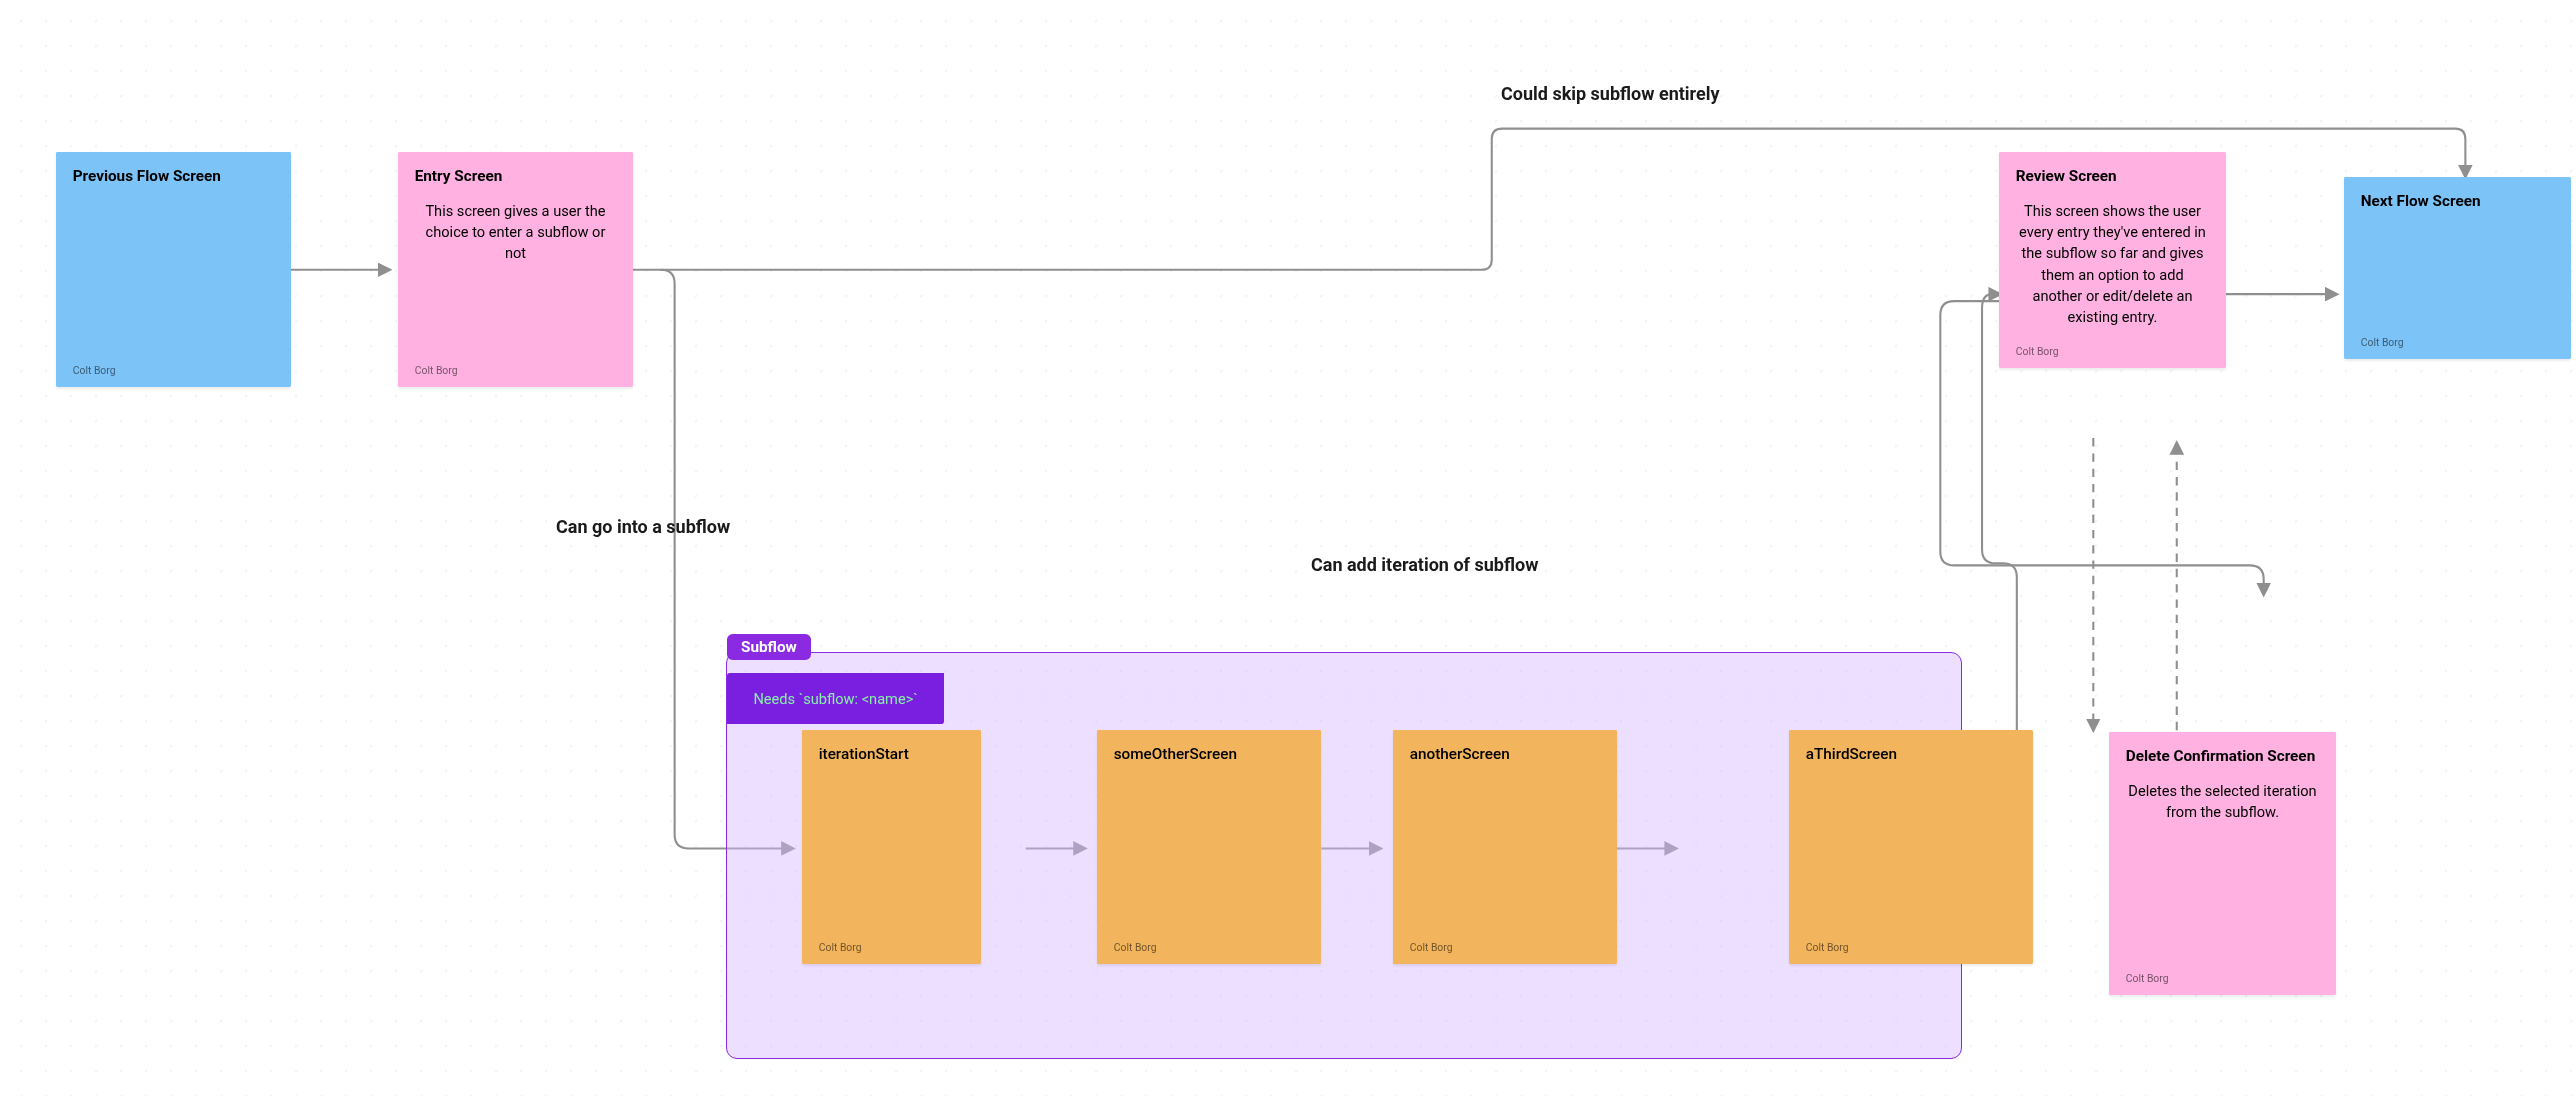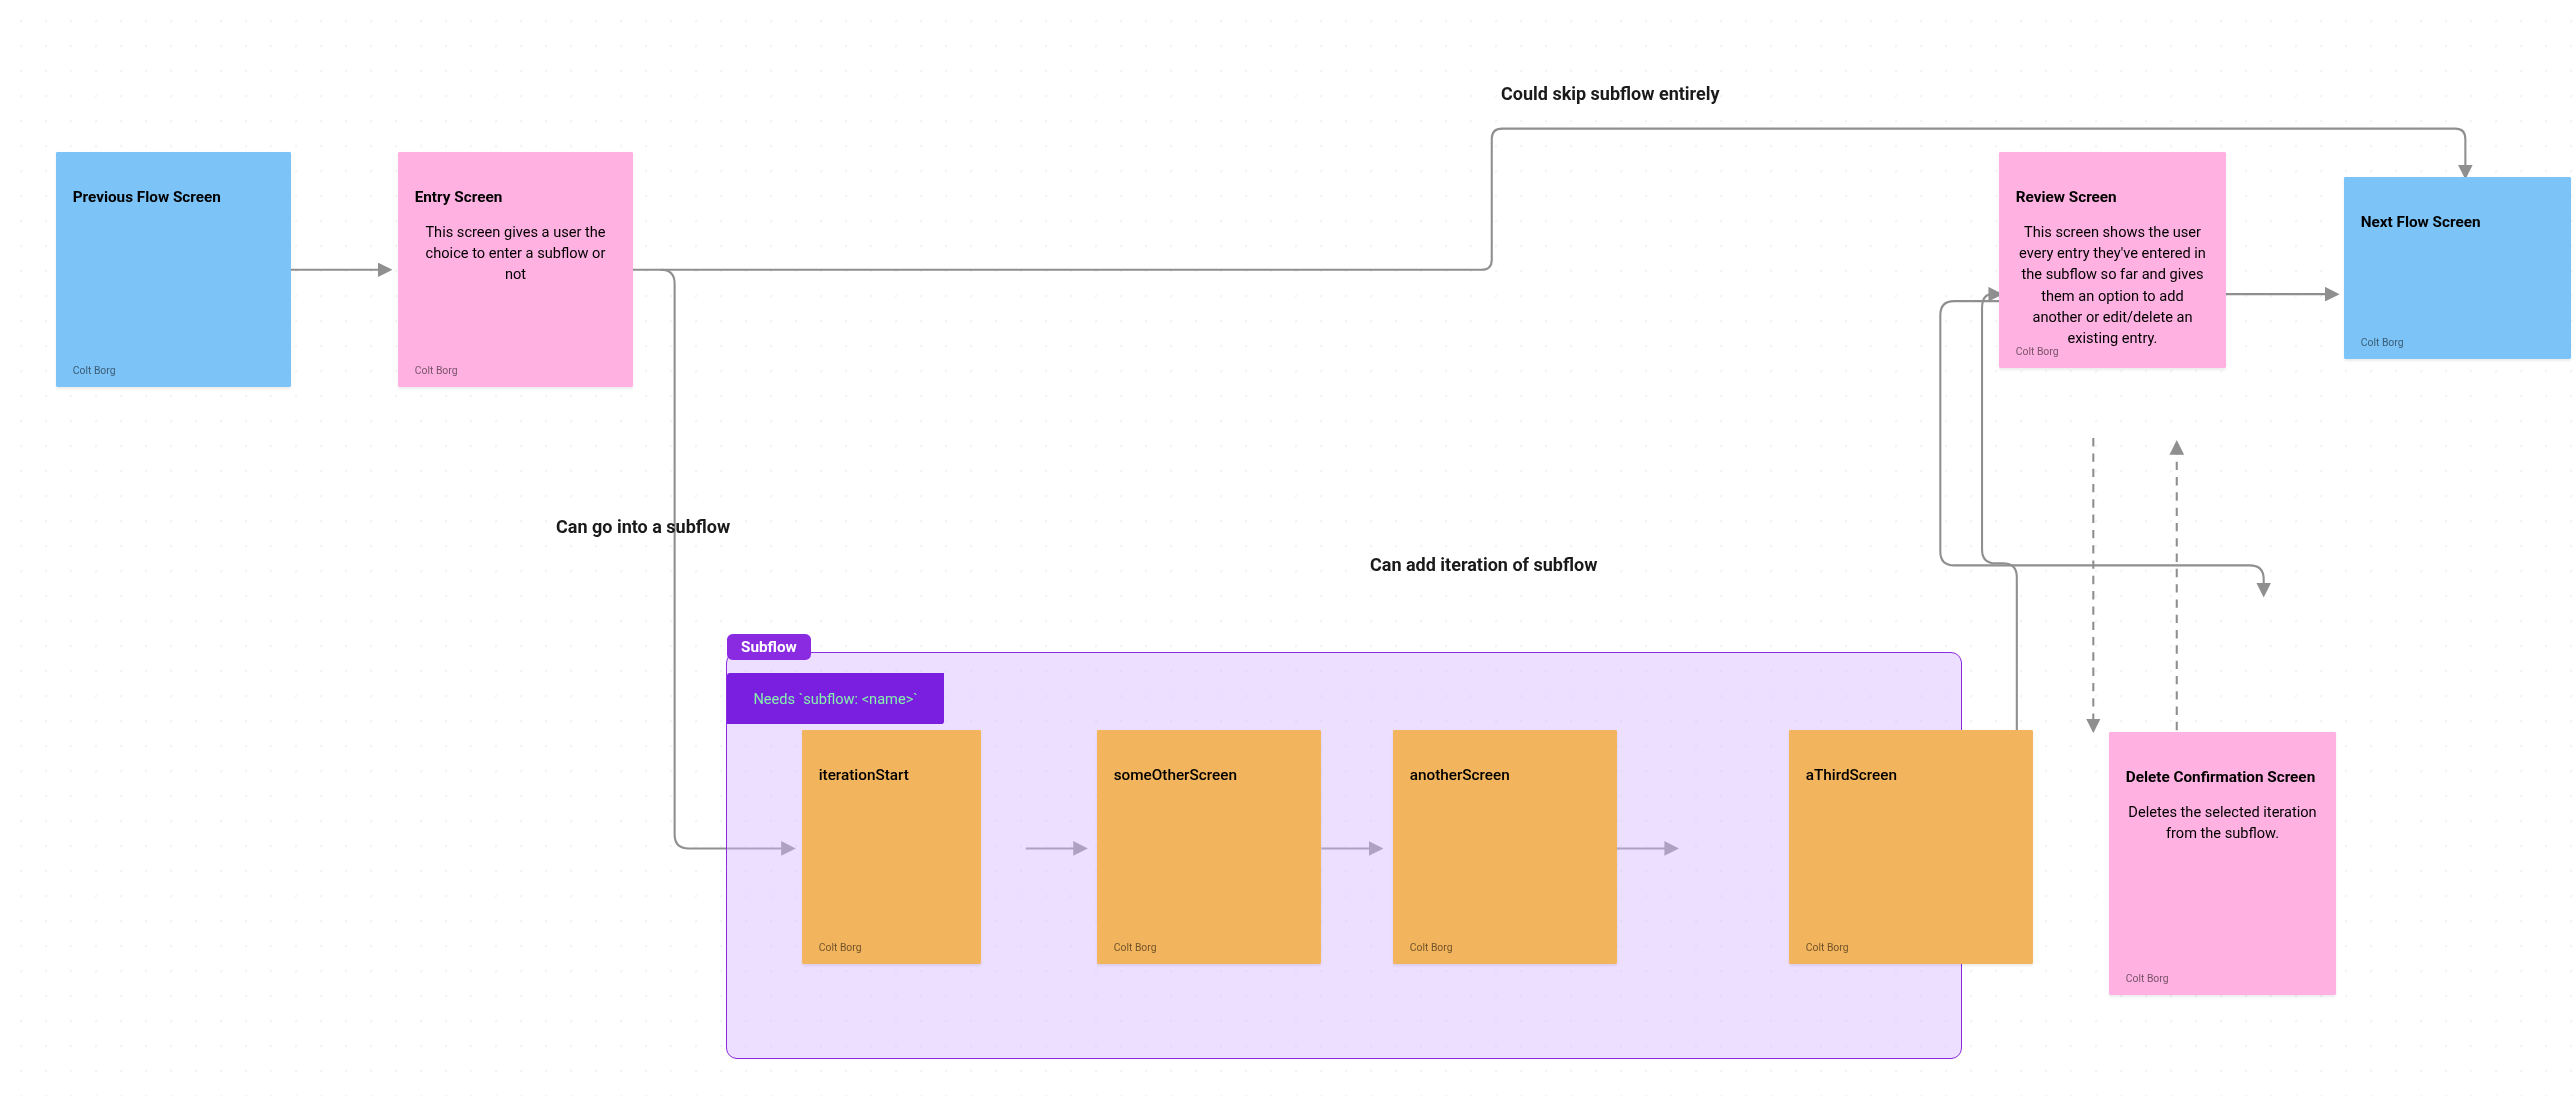--- a/index.html
+++ b/index.html
@@ -29,21 +29,20 @@
     box-sizing: border-box;
     padding: 15.3px 16.7px;
     border-radius: 1.4px;
     box-shadow: 0 1.4px 2.8px rgba(0,0,0,0.08);
   }
   .card .title {
     font-weight: 700;
     font-size: 15.3px;
     margin-bottom: 14px;
     line-height: 1.3;
-    margin-top: 21px;
   }
   .card .body {
     font-size: 14.6px;
     line-height: 1.45;
     margin-bottom: 9.7px;
     text-align: center;
   }
   .card .author {
     position: absolute;
     left: 16.7px;
@@ -138,21 +137,21 @@
     <path class="edge" d="M 2755 1220 L 2880 1220 Q 2900 1220 2900 1200 L 2900 830 Q 2900 810 2880 810 L 2870 810 Q 2850 810 2850 790 L 2850 443 Q 2850 423 2865 423 L 2876 423" marker-end="url(#arrow)"></path>
 
     <path class="edge" d="M 2880 433 L 2810 433 Q 2790 433 2790 453 L 2790 793 Q 2790 813 2810 813 L 3235 813 Q 3255 813 3255 833 L 3255 855" marker-end="url(#arrow)"></path>
 
     <path class="edge edge-dashed" d="M 3010 630 L 3010 1050" marker-end="url(#arrow)"></path>
     <path class="edge edge-dashed" d="M 3130 1050 L 3130 637" marker-end="url(#arrow)"></path>
   </svg>
 
   <div class="label" style="left:1501px; top:83px;">Could skip subflow entirely</div>
   <div class="label" style="left:556px; top:516px;">Can go into a subflow</div>
-  <div class="label" style="left:1370px; top:554px;">Can add iteration of subflow</div>
+  <div class="label" style="left:1311px; top:554px;">Can add iteration of subflow</div>
 
   <div class="card blue" style="left:56px; top:152px; width:235px; height:235px;">
     <div class="title">Previous Flow Screen</div>
     <div class="author">Colt Borg</div>
   </div>
 
   <div class="card pink" style="left:398px; top:152px; width:235px; height:235px;">
     <div class="title">Entry Screen</div>
     <div class="body">This screen gives a user the choice to enter a subflow or not</div>
     <div class="author">Colt Borg</div>

